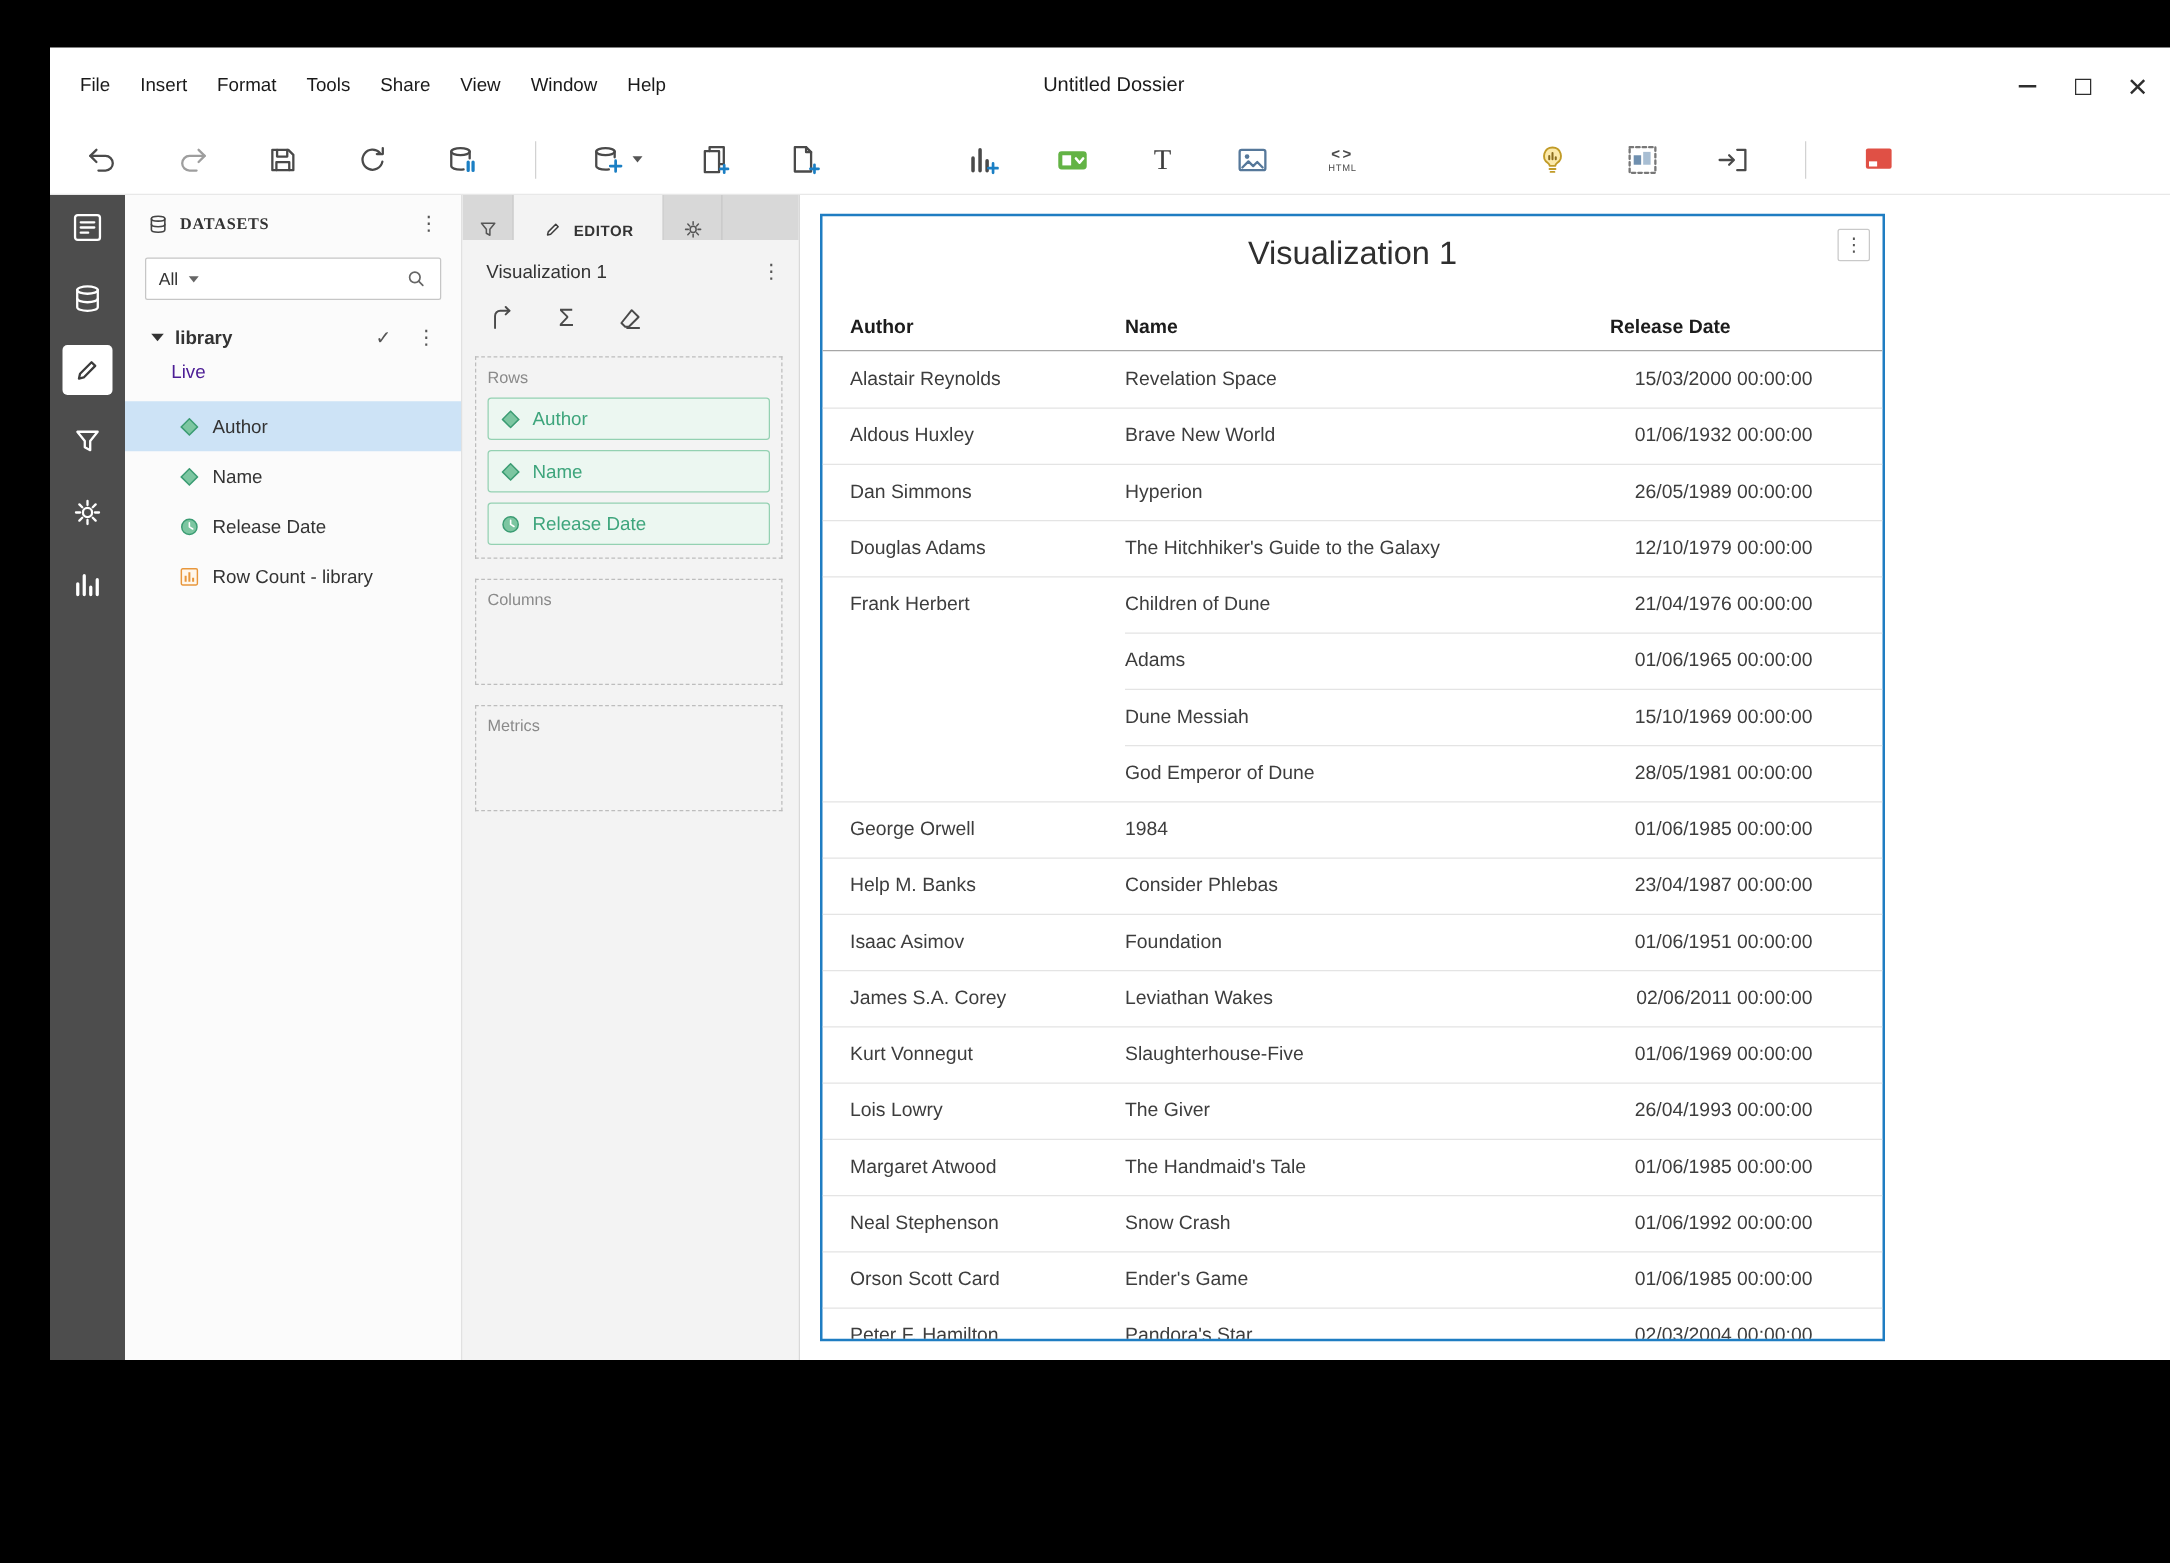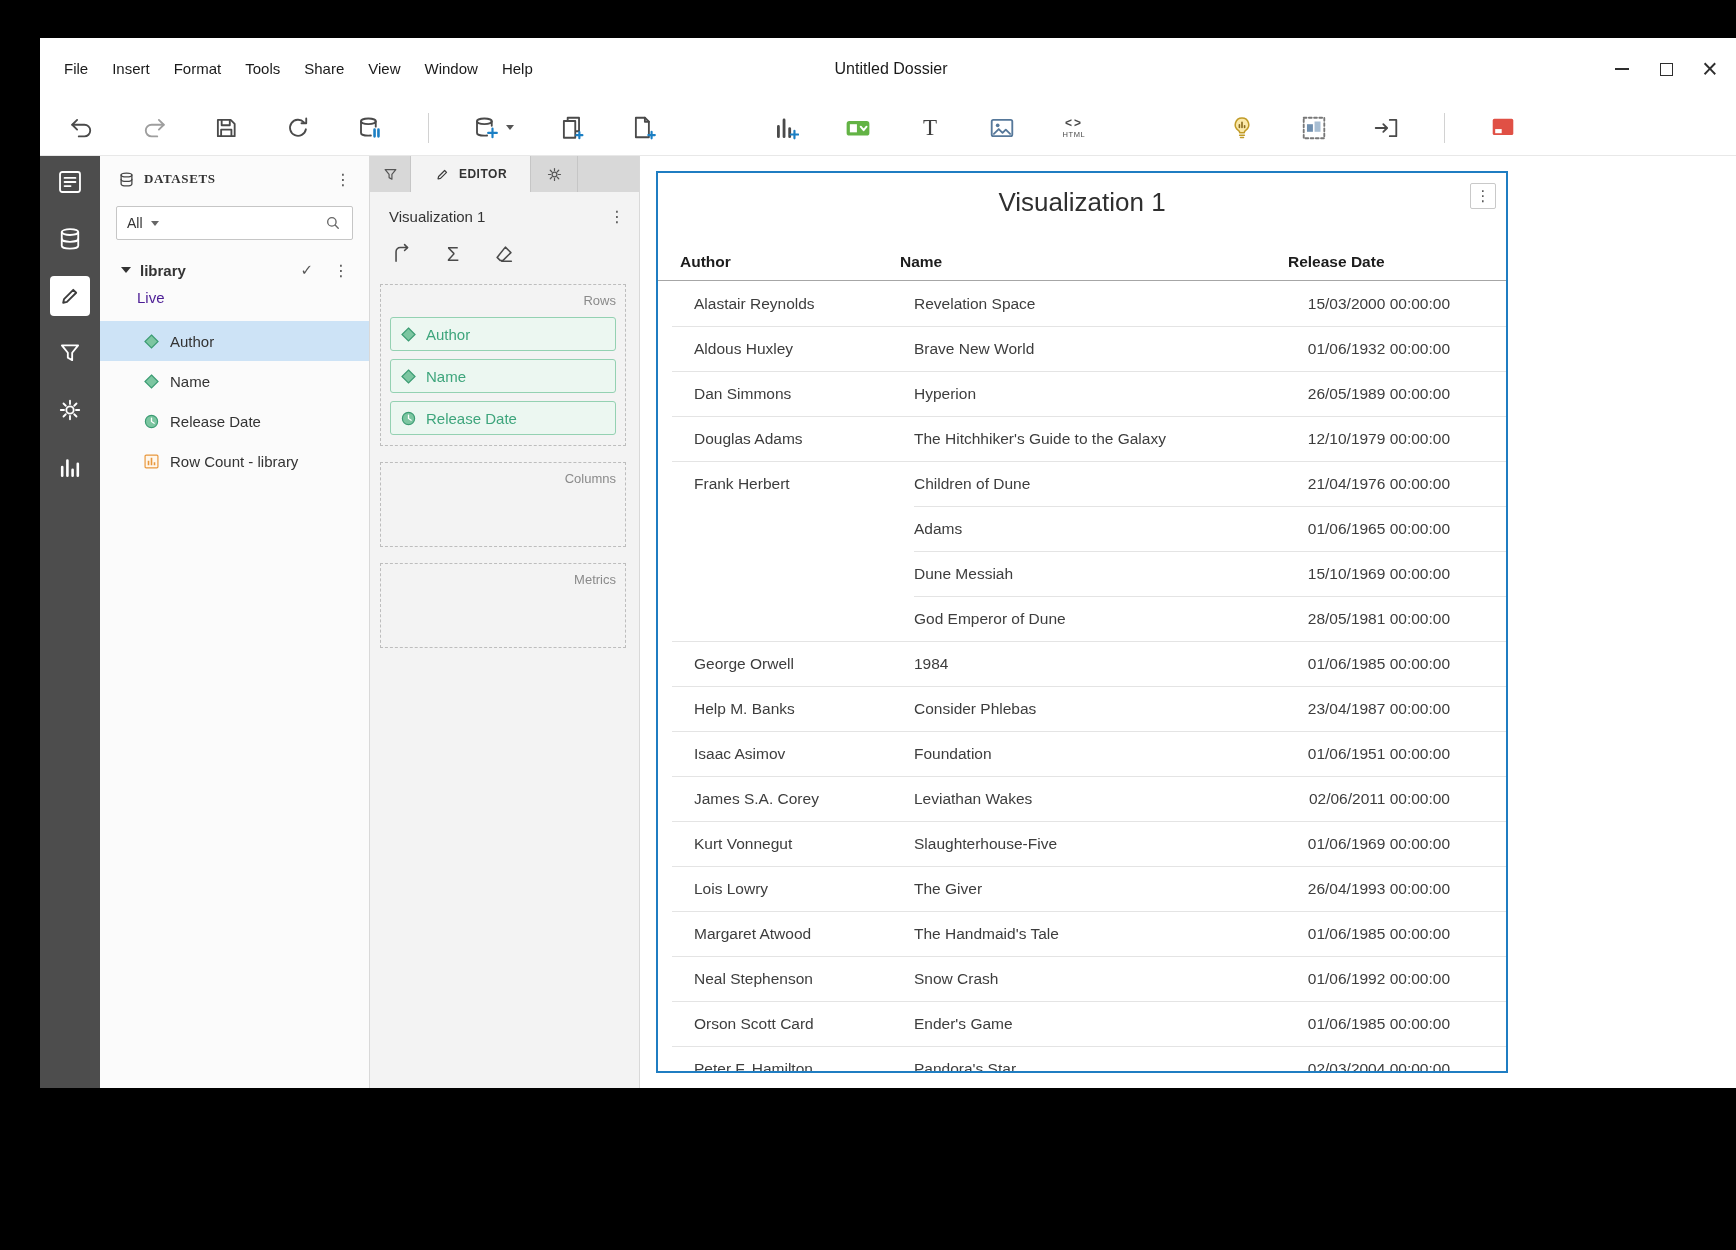--- a/index.html
+++ b/index.html
@@ -55,46 +55,46 @@
   .lib-kebab { margin-left:0; width:40px; text-align:right; color:#555; font-size:16px; padding-right:4px; }
   .lib-status { padding-left:37px; font-size:15px; color:#4c1d95; margin-top:5px; }
   .ds-items { margin-top:15px; }
   .ds-item { height:40px; display:flex; align-items:center; padding-left:44px; gap:11px; font-size:15px; color:#333; cursor:default; }
   .ds-item.selected { background:#cde3f6; }
   .ticon { display:flex; width:15px; }
 
   
   .panel.editor { width:270px; background:#f3f3f3; border-right:1px solid #d9d9d9; display:flex; flex-direction:column; overflow:hidden; }
   .etabs { height:36px; display:flex; background:#d8d8d8; flex:0 0 36px; }
-  .etab { display:flex; align-items:center; justify-content:center; gap:8px; color:#555; border-right:1px solid #c6c6c6; }
+  .etab { display:flex; align-items:flex-end; justify-content:center; gap:8px; color:#555; border-right:1px solid #c6c6c6; }
   .etab.t0 { width:41px; }
   .etab.t1 { width:120px; }
   .etab.t2 { width:47px; }
   .etab.active { background:#f3f3f3; color:#3c3c3c; }
   .etab-label { font-size:12px; font-weight:700; letter-spacing:.5px; color:#333; }
   .etab-fill { flex:1; }
   .viz-name-row { display:flex; align-items:center; padding:15px 12px 0 19px; }
   .viz-name { font-size:15px; color:#333; }
   .etools { display:flex; gap:25px; padding:15px 0 0 19px; align-items:center; color:#4a4a4a; }
   .etool { width:26px; height:26px; display:flex; align-items:center; justify-content:center; }
   .zones { padding:17px 13px 0 10px; display:flex; flex-direction:column; gap:16px; }
-  .zone { border:1px dashed #bdbdbd; padding:8px 9px 10px;text-align:right; }
+  .zone { border:1px dashed #bdbdbd; padding:8px 9px 10px; }
   .zone.zempty { min-height:85px; }
   .zone-label { font-size:13px; color:#8a8a8a; }
   .zone-items { margin-top:9px; display:flex; flex-direction:column; gap:8px; }
   .chip { height:34px; border:1px solid #94d1b2; background:#ecf7f1; border-radius:3px; display:flex; align-items:center; padding:0 10px; gap:10px; }
   .chip-label { font-size:15px; color:#3ea57c; }
 
   
   .canvas { flex:1; background:#fff; position:relative; overflow:hidden; }
   .viz { position:absolute; left:16px; top:15px; width:852px; height:902px; border:2px solid #1f7dc2; background:#fff; overflow:hidden; }
   .viz-kebab { position:absolute; top:10px; right:10px; width:26px; height:26px; border:1px solid #c9c9c9; border-radius:2px; display:flex; align-items:center; justify-content:center; color:#555; font-size:15px; background:#fff; }
   .viz-title { margin-top:14px; text-align:center; font-size:26px; color:#2f2f2f; height:32px; }
   .vhead { margin-top:24px; display:flex; height:38px; align-items:center; border-bottom:1px solid #a6a6a6; }
-  .trow { display:flex; height:45px; align-items:stretch;margin-left:14px; }
+  .trow { display:flex; height:45px; align-items:stretch; }
   .tcell { font-size:15.5px; color:#3d3d3d; display:flex; align-items:center; border-top:1px solid #e4e4e4; }
   .vhead .tcell { border-top:none; font-weight:700; color:#1c1c1c; height:100%; }
   .trow.first .tcell { border-top:none; }
   .trow.cont .c0 { border-top:none; }
   .c0 { width:242px; padding-left:22px; }
   .c1 { flex:1; }
   .c2 { width:218px; justify-content:flex-end; padding-right:56px; }
   .vhead .c2 { justify-content:flex-start; padding-right:0; }
 </style>
 </head>

